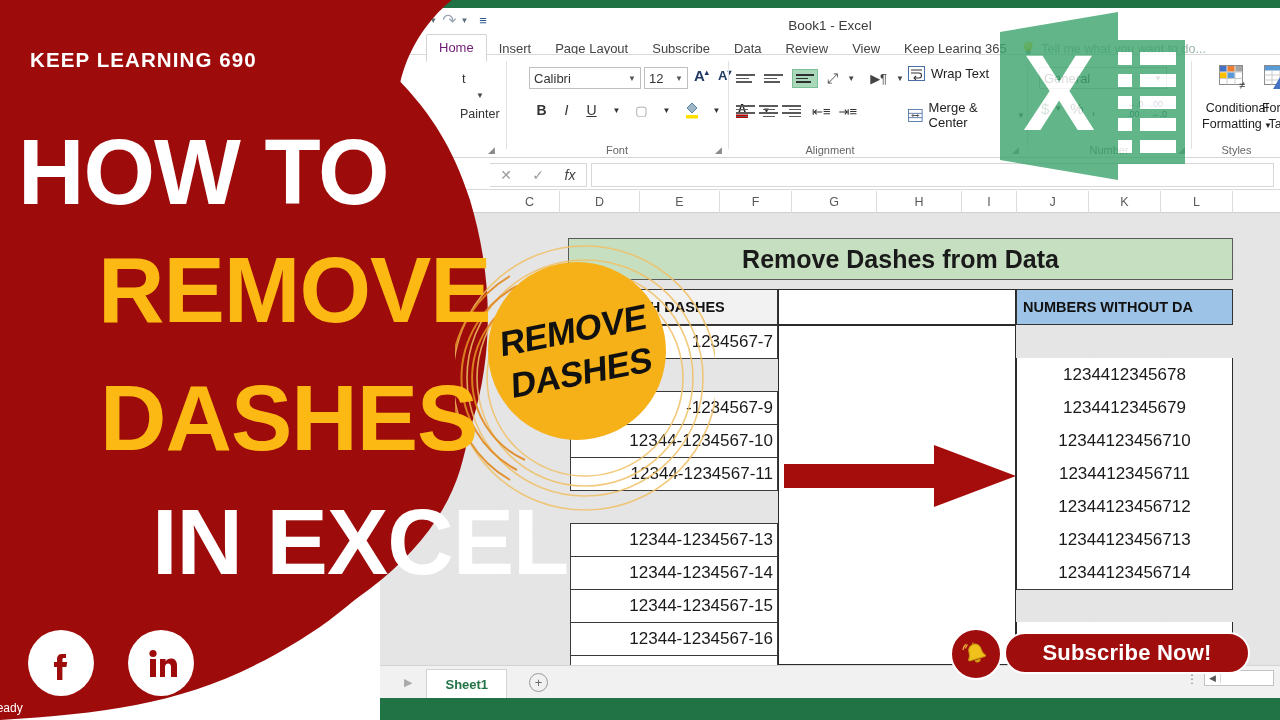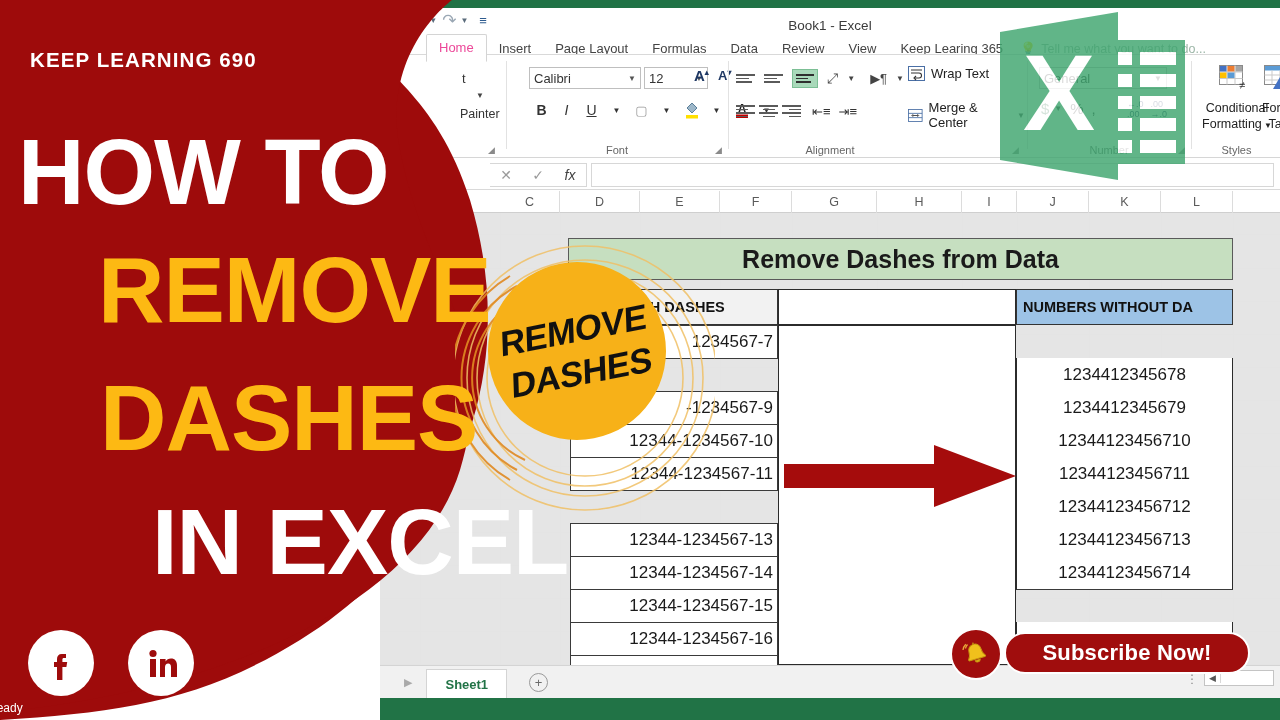--- a/index.html
+++ b/index.html
@@ -15,21 +15,21 @@
   .qat-sq { width:16px;height:16px;border:1.6px solid #7b5ea7; position:relative; }
   .qat-sq:after{content:"";position:absolute;left:-1px;top:4px;width:9px;height:2px;background:#7b5ea7;}
   .qat-ic { color:#2e5b8f; font-size:17px; line-height:17px; padding:0 2px; }
   .qat-ic.dim { color:#9aa7b4; }
   .qat-car { color:#5a6b7b; font-size:8px; margin-left:-1px; }
   .doc-title { position:absolute; left:0; top:10px; width:900px; text-align:center;
                font-size:13.5px; color:#3b3b3b; }
 
   .tabs { position:absolute; left:46px; top:28px; display:flex; align-items:flex-end; height:26px; }
   .tab { font-size:13px; color:#444; padding:5px 12px 6px; white-space:nowrap; }
-  .tab.active { background:#fff; color:#ec4899; border:1px solid #d4d4d4; border-bottom:1px solid #fff;
+  .tab.active { background:#fff; color:#701a75; border:1px solid #d4d4d4; border-bottom:1px solid #fff;
                 border-radius:2px 2px 0 0; position:relative; z-index:3; }
   .tellme { position:absolute; left:640px; top:33px; font-size:12.5px; color:#9bb5a6; display:flex; gap:5px; align-items:center; }
   .bulb { color:#217346; font-size:13px; }
 
   .ribbon { position:absolute; left:0; top:54px; width:900px; height:104px;
             background:#fff; border-top:1px solid #d9d9d9; border-bottom:1px solid #d6d6d6; }
   .grp { position:absolute; top:0; height:104px; }
   .grp-lab { position:absolute; bottom:3px; width:100%; text-align:center; font-size:11px; color:#666; }
   .grp-div { position:absolute; top:6px; width:1px; height:88px; background:#e2e2e2; }
   .dlg { position:absolute; bottom:4px; font-size:9px; color:#8a8a8a; }
@@ -146,21 +146,21 @@
           <span class="qat-car">▼</span>
         <span class="qat-ic dim">↷</span>
           <span class="qat-car">▼</span>
         <span class="qat-ic" style="font-size:13px;margin-left:6px">≡</span>
       </div>
 
       <div class="tabs">
         <div class="tab active">Home</div>
         <div class="tab">Insert</div>
         <div class="tab">Page Layout</div>
-        <div class="tab">Formulas</div>
+        <div class="tab">Subscribe</div>
         <div class="tab">Data</div>
         <div class="tab">Review</div>
         <div class="tab">View</div>
         <div class="tab">Keep Learing 365</div>
       </div>
 
       <div class="tellme">
         <span class="bulb">💡</span>
         <span>Tell me what you want to do...</span>
       </div>
@@ -174,21 +174,21 @@
         <div style="position:absolute;left:80px;top:52px;font-size:12.5px;color:#333">Painter</div>
         <div class="dlg" style="left:108px">◢</div>
       </div>
       <div class="grp-div" style="left:126px"></div>
 
       <div class="grp" style="left:128px;width:218px">
         <div class="cbox" style="position:absolute;left:21px;top:12px;width:112px">
           <span>Calibri</span>
           <span class="car">▼</span>
         </div>
-        <div class="cbox" style="position:absolute;left:136px;top:12px;width:64px">
+        <div class="cbox" style="position:absolute;left:136px;top:12px;width:44px">
           <span>12</span>
           <span class="car">▼</span>
         </div>
         <div style="position:absolute;left:186px;top:12px;font-size:15px;font-weight:bold;color:#1f3864">A<sup style="font-size:8px">▴</sup></div>
         <div style="position:absolute;left:210px;top:13px;font-size:13px;font-weight:bold;color:#1f3864">A<sup style="font-size:8px">▾</sup></div>
 
         <div style="position:absolute;left:22px;top:44px;display:flex;align-items:center;gap:2px">
           <div class="fbtn" style="font-weight:bold">B</div>
           <div class="fbtn" style="font-style:italic">I</div>
           <div class="fbtn" style="text-decoration:underline">U</div>

